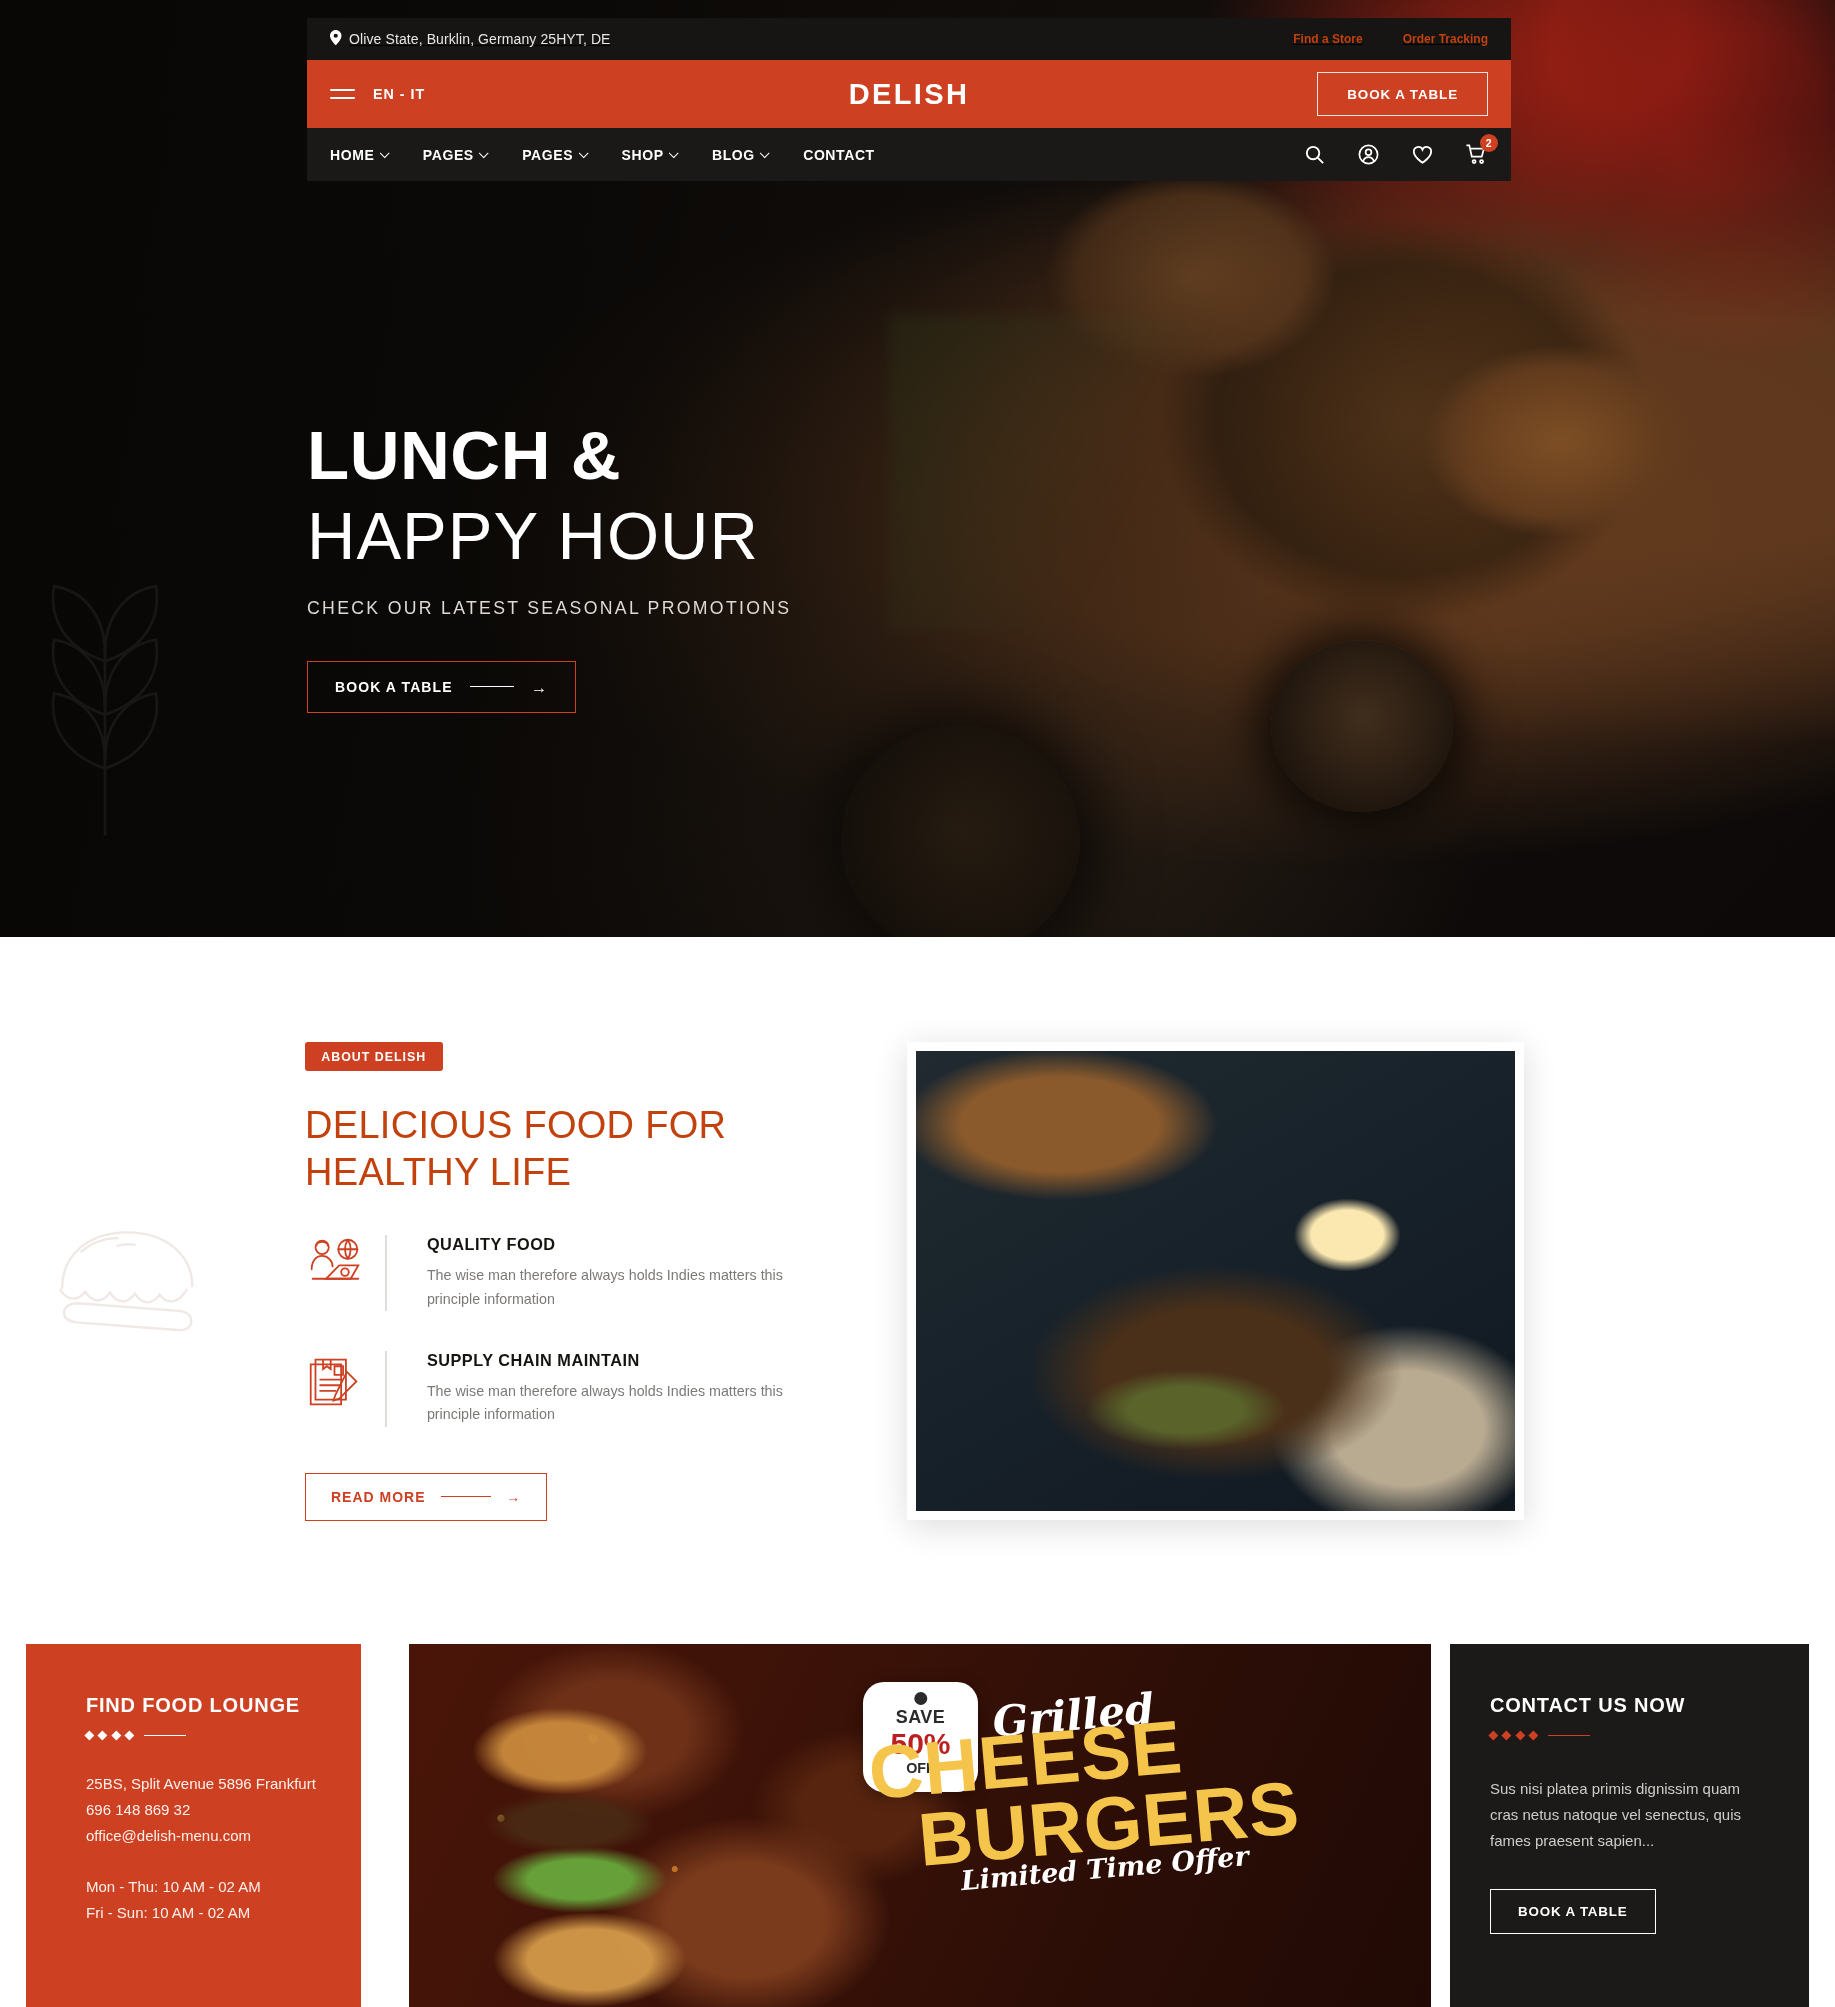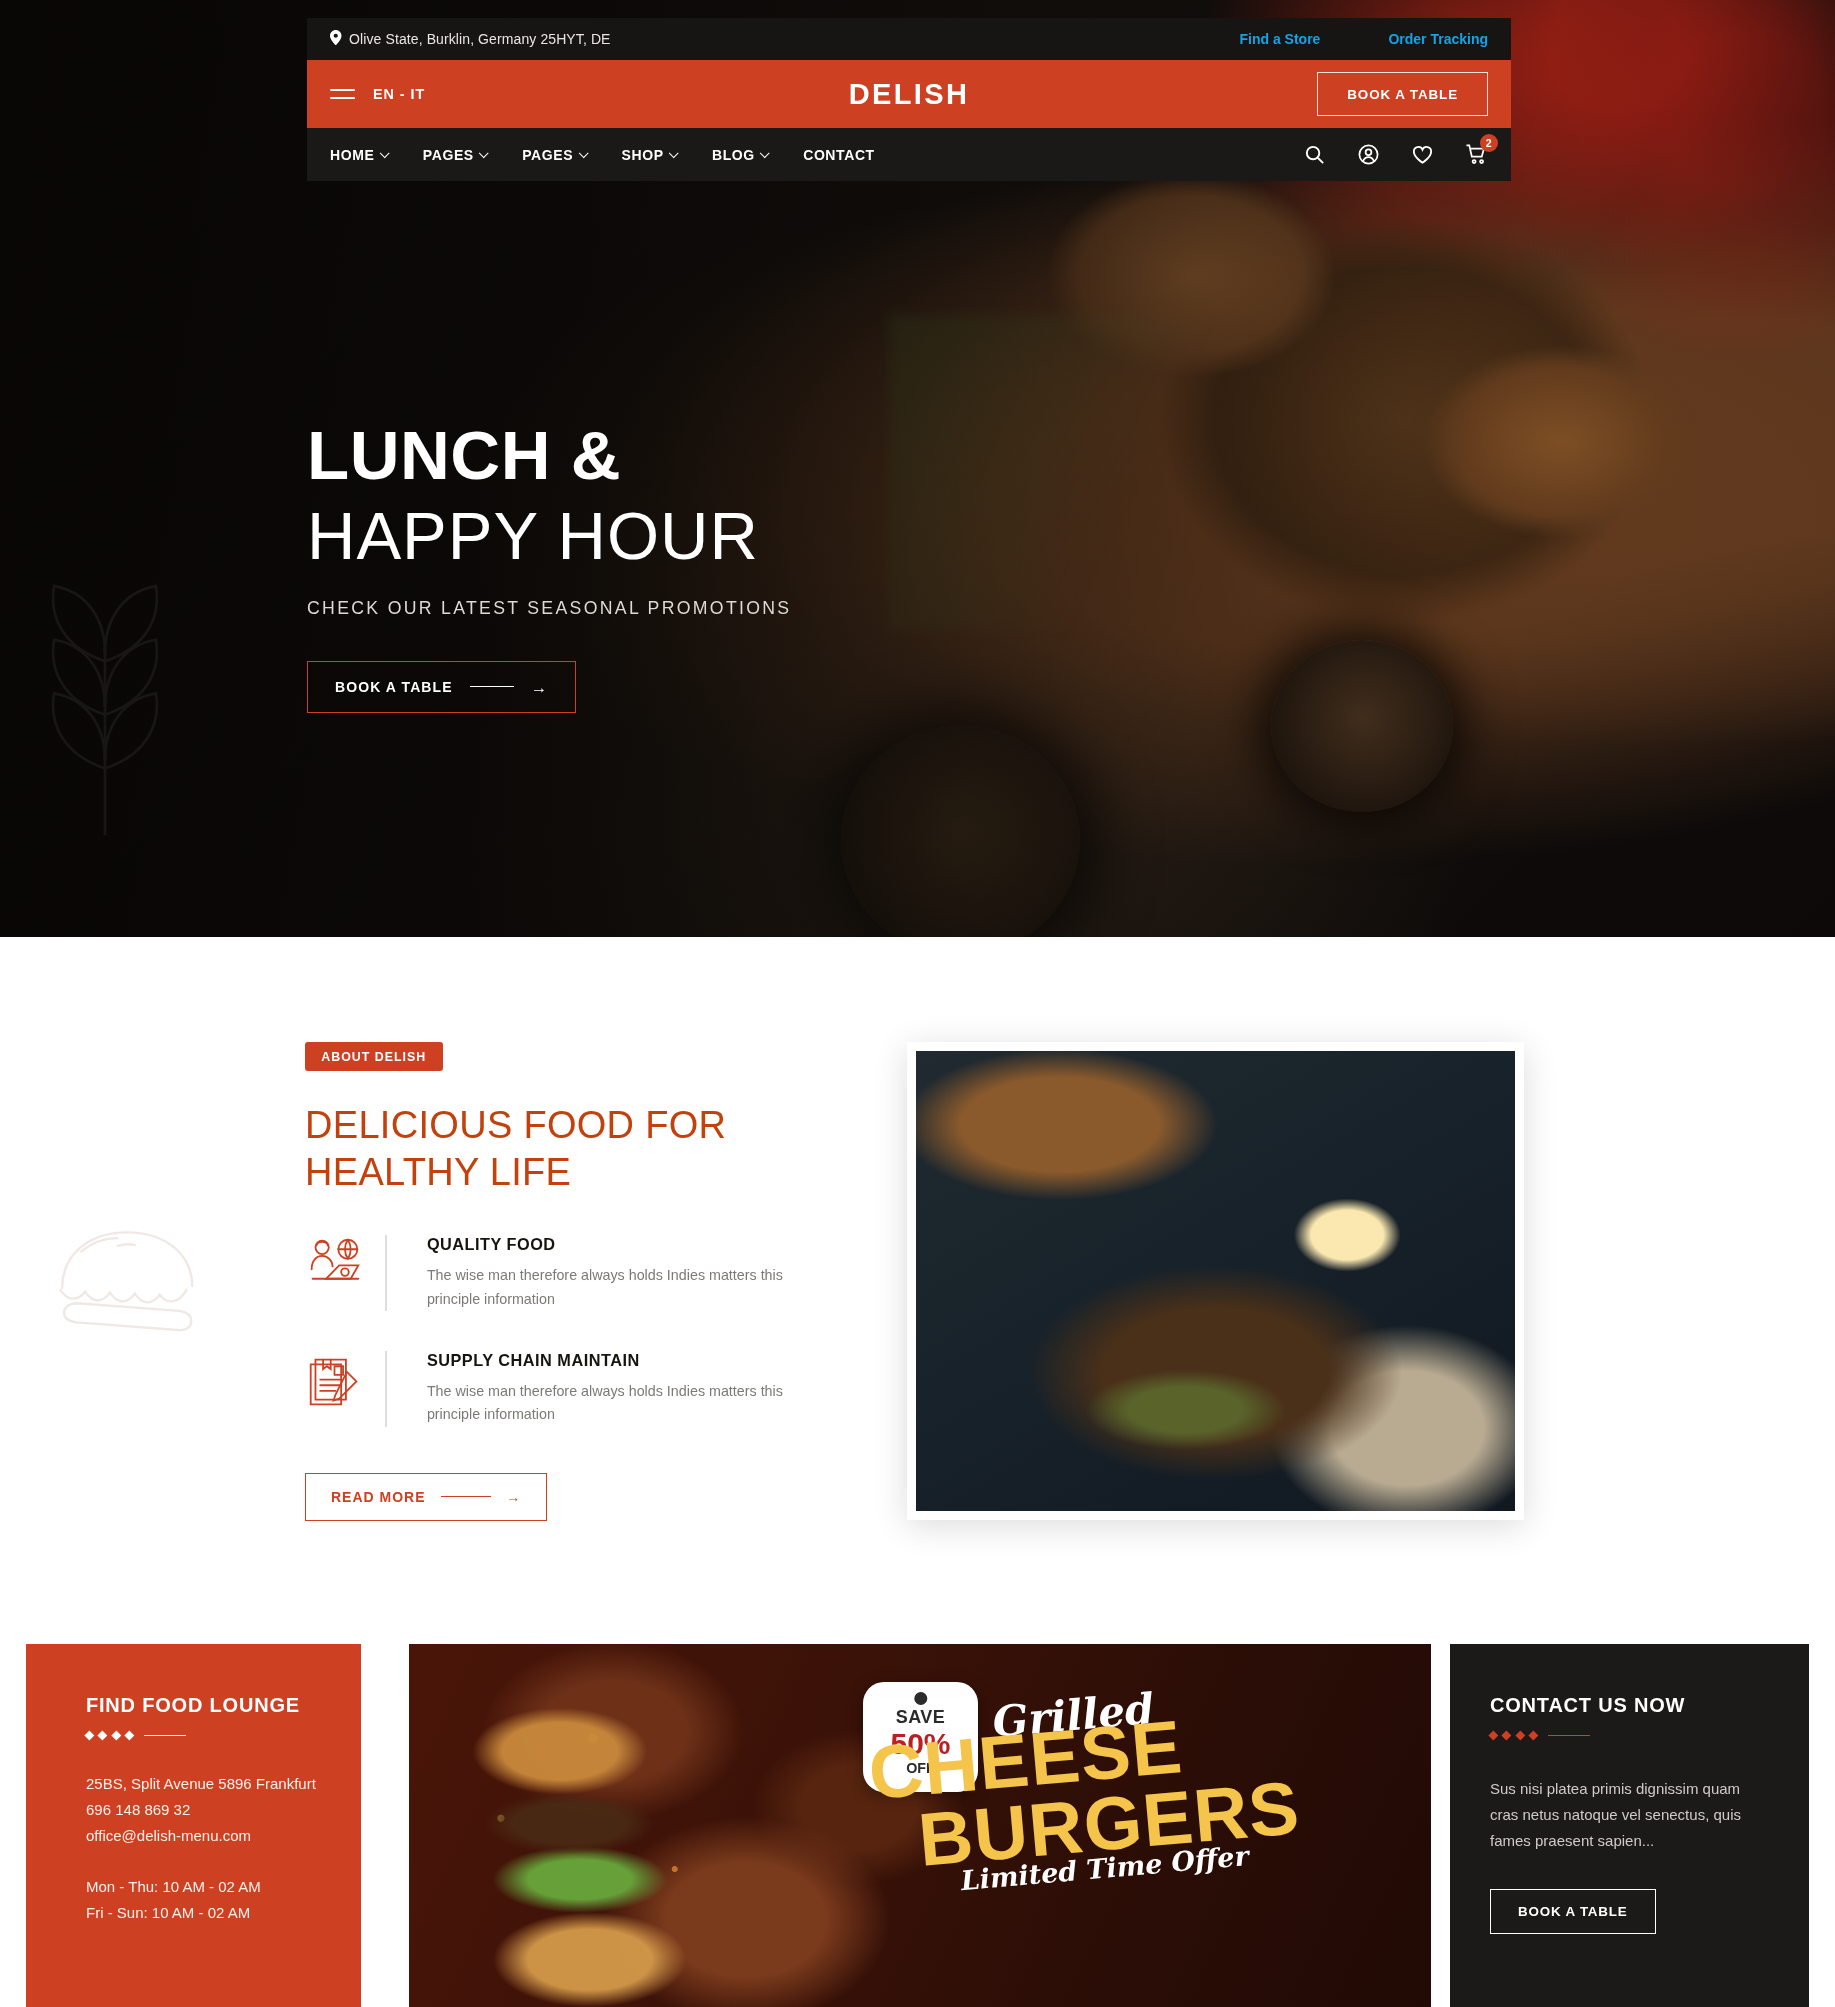--- a/index.html
+++ b/index.html
@@ -54,25 +54,25 @@
   }
   .hero-watermark {
     position:absolute; left:-29px; top:554px; width:268px; height:287px;
     opacity:.06;
   }
 
   
   .topbar {
     position:absolute; left:307px; top:18px; width:1204px; height:42px;
     background:#161514; display:flex; align-items:center;
-    padding:0 23px; z-index:30;
+    padding:0 23px; z-index:30;text-decoration:underline;
   }
   .topbar-loc { display:flex; align-items:center; gap:7.6px; color:#e9e5e2; font-size:14px; letter-spacing:0.1px; }
   .topbar-links { margin-left:auto; display:flex; gap:40px; }
-  .topbar-links a { color:#0ea5e9; font-size:14px; text-decoration:none; font-weight:600;margin-left:28px; }
+  .topbar-links a { color:#c2410c; font-size:12px; text-decoration:none; font-weight:600; }
 
   
   .brandbar {
     position:absolute; left:307px; top:60px; width:1204px; height:68px;
     background:#cd4022; display:flex; align-items:center; padding:0 23px; z-index:30;
   }
   .hamburger { width:25px; display:flex; flex-direction:column; gap:5.7px; cursor:pointer; }
   .hamburger span { display:block; height:1.9px; background:#fff; border-radius:1px; }
   .lang { color:#fff; font-size:14.3px; font-weight:700; letter-spacing:1px; margin-left:18px; }
   .logo {

